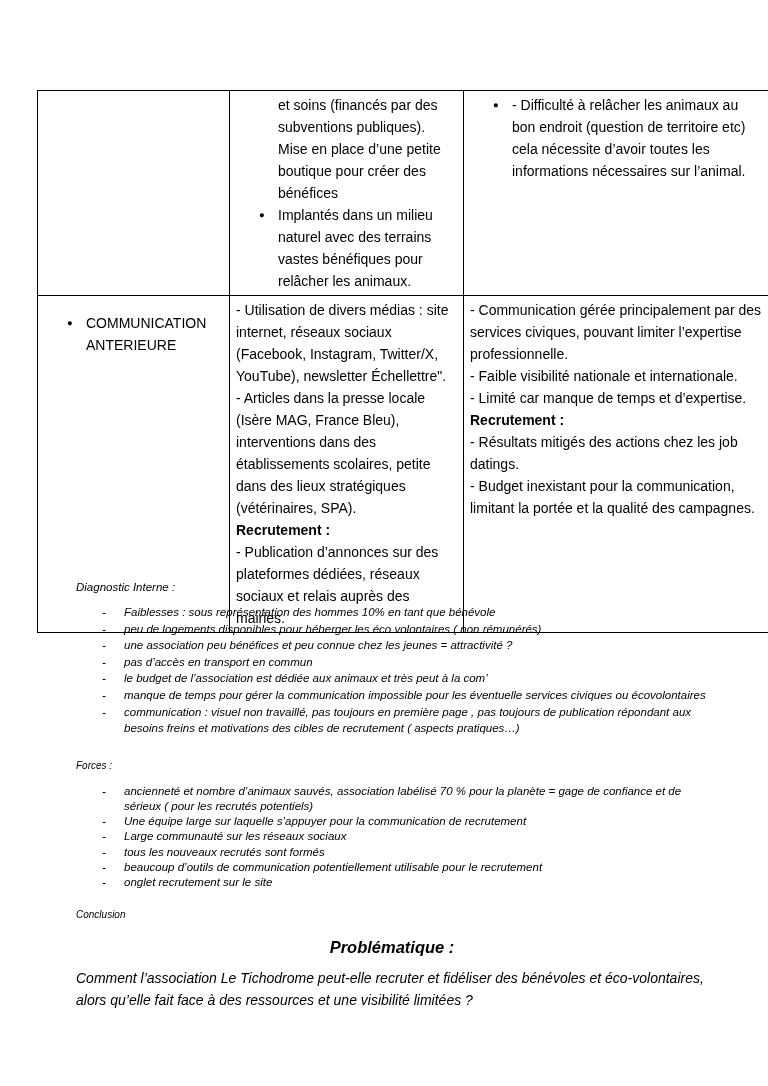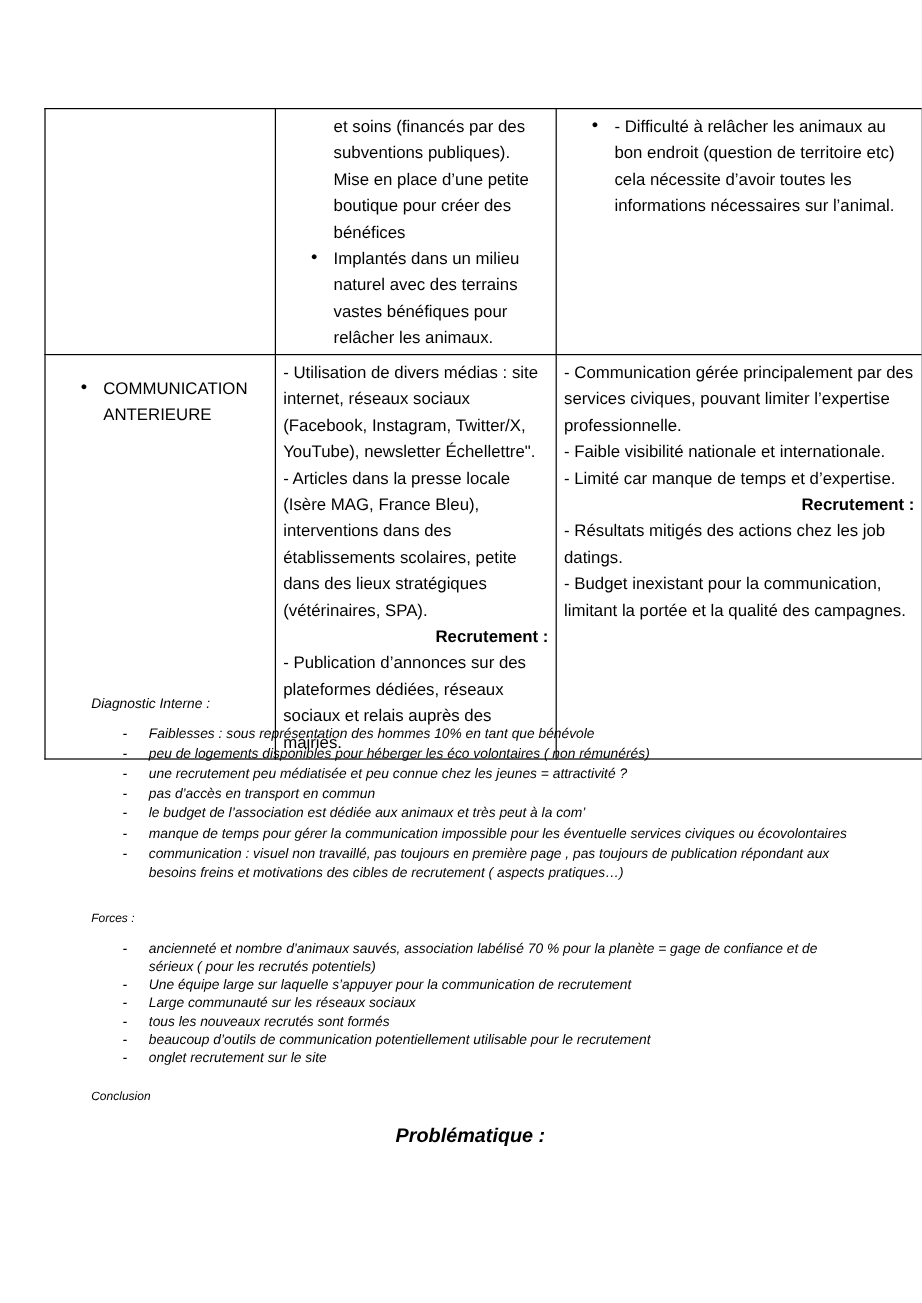--- a/index.html
+++ b/index.html
@@ -36,21 +36,21 @@
   .cell-li { display: flex; }
   .cell-li .bullet {
     flex: 0 0 19px;
     margin-left: 23px;
     font-size: 9.5px;
     line-height: 22px;
   }
   .cell-li .btxt { flex: 1; }
   .continuation { margin-left: 42px; }
   .cell-par { margin: 0; }
-  .bold { font-weight: bold; text-align: right; }
+  .bold { font-weight: bold; }
   .mt13 { margin-top: 13px; }
   
   .body-block {
     position: absolute;
     left: 76px;
     top: 580px;
     width: 632px;
     font-style: italic;
   }
   .small-heading { font-size: 11.5px; line-height: 14px; margin: 0; }
@@ -128,21 +128,21 @@
       <li>
           <span class="dash">-</span>
           <span class="itxt">Faiblesses : sous représentation des hommes 10% en tant que bénévole</span>
         </li>
       <li>
           <span class="dash">-</span>
           <span class="itxt">peu de logements disponibles pour héberger les éco volontaires ( non rémunérés)</span>
         </li>
       <li>
           <span class="dash">-</span>
-          <span class="itxt">une recrutement peu médiatisée et peu connue chez les jeunes = attractivité ?</span>
+          <span class="itxt">une association peu bénéfices et peu connue chez les jeunes = attractivité ?</span>
         </li>
       <li>
           <span class="dash">-</span>
           <span class="itxt">pas d’accès en transport en commun</span>
         </li>
       <li>
           <span class="dash">-</span>
           <span class="itxt">le budget de l’association est dédiée aux animaux et très peut à la com’</span>
         </li>
       <li>
@@ -181,16 +181,17 @@
       <li>
           <span class="dash">-</span>
           <span class="itxt">onglet recrutement sur le site</span>
         </li>
     </ul>
 
     <p class="normal-heading conclusion">Conclusion</p>
 
     <p class="problematique-heading">Problématique :</p>
 
+    <p class="problematique-text">Comment l’association Le Tichodrome peut-elle recruter et fidéliser des bénévoles et éco-volontaires, alors qu’elle fait face à des ressources et une visibilité limitées ?</p>
 
   </div>
 
 </div>
 
 </body></html>

